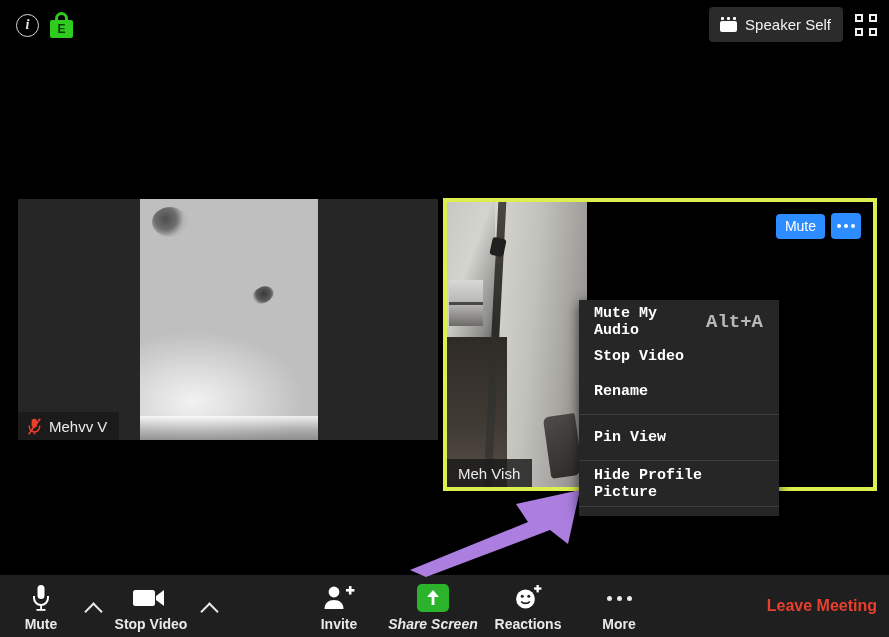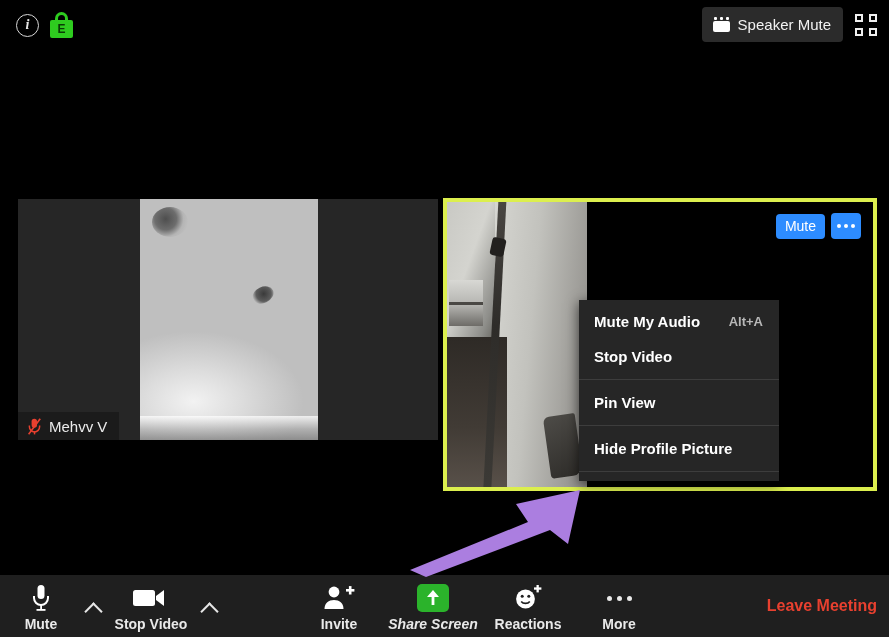--- a/index.html
+++ b/index.html
@@ -325,24 +325,25 @@
     height: 35px;
     display: flex;
     align-items: center;
     padding: 0 16px 0 15px;
     color: #ffffff;
     font-size: 15px;
     font-weight: bold;
     cursor: pointer;
     box-sizing: border-box;
     justify-content: space-between;
+    font-family: Liberation Mono, monospace;
   }
   .ctx-item .shortcut {
     color: #b8b8b8;
-    font-size: 13px;
+    font-size: 19px;
     font-weight: bold;
     margin-left: 18px;
   }
   .ctx-sep {
     height: 1px;
     background: #3d3d3d;
     margin: 5px 0 5px 0;
   }
 
   
@@ -444,21 +445,21 @@
       <div class="lock-letter">E</div>
     </div>
 
     <div class="view-button">
       <div class="view-icon">
         <div class="d d1"></div>
           <div class="d d2"></div>
           <div class="d d3"></div>
         <div class="frame"></div>
       </div>
-      <div class="view-label">Speaker Mute</div>
+      <div class="view-label">Speaker Self</div>
     </div>
 
     <div class="fullscreen-btn">
       <i class="fs-tl"></i>
         <i class="fs-tr"></i>
         <i class="fs-bl"></i>
         <i class="fs-br"></i>
     </div>
   </div>
 
@@ -484,20 +485,23 @@
     <div class="tile-self">
       <div class="self-video">
         <div class="wall"></div>
         <div class="floor"></div>
         <div class="window"></div>
         <div class="windowbar"></div>
         <div class="doorframe"></div>
         <div class="hook"></div>
         <div class="drape"></div>
       </div>
+      <div class="name-tag name-self">
+        <span>Meh Vish</span>
+      </div>
 
       <div class="tile-controls">
         <div class="btn-mute">Mute</div>
         <div class="btn-more">
           <span></span>
             <span></span>
             <span></span>
         </div>
       </div>
     </div>
@@ -506,20 +510,23 @@
 
       <div class="ctx-item">
         <span>Mute My Audio</span>
         <span class="shortcut">Alt+A</span>
       </div>
 
       <div class="ctx-item">
         <span>Stop Video</span>
       </div>
 
+      <div class="ctx-item">
+        <span>Rename</span>
+      </div>
 
       <div class="ctx-sep"></div>
 
       <div class="ctx-item">
         <span>Pin View</span>
       </div>
 
       <div class="ctx-sep"></div>
 
       <div class="ctx-item">

